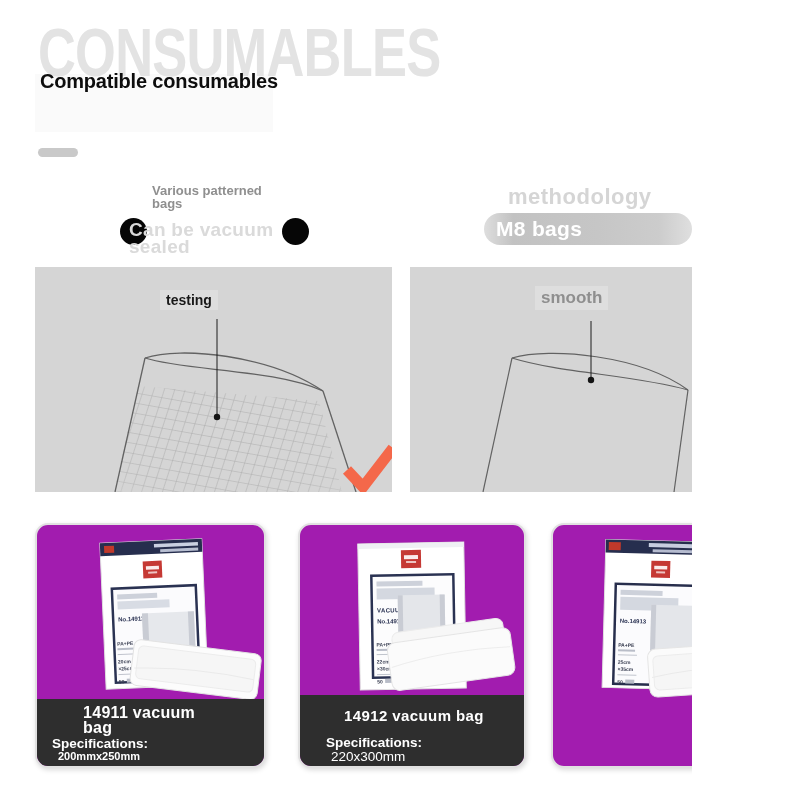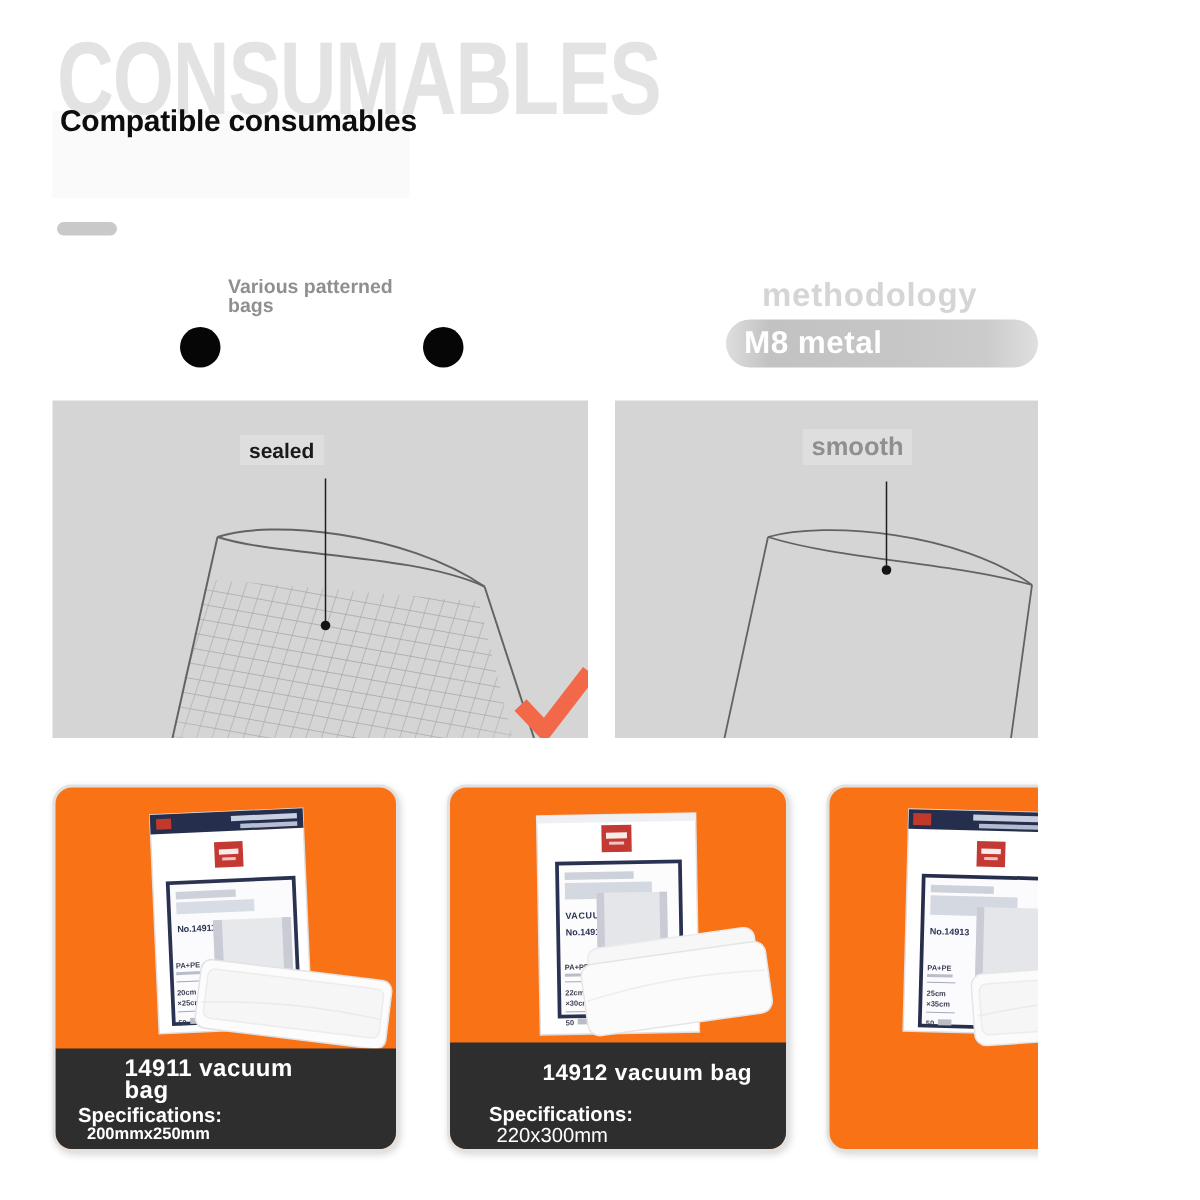--- a/index.html
+++ b/index.html
@@ -33,24 +33,24 @@
   .panel{top:267px;width:357px;height:225px;background:#d5d5d5;}
   .panel-left{left:35px;}
   .panel-right{left:410px;}
   .bag-label{font-weight:bold;text-align:center;padding:2px 6px;background:rgba(255,255,255,.22);}
   .label-texture{left:160px;top:290px;font-size:14px;color:#1a1a1a;}
   .label-smooth{left:535px;top:286px;font-size:17px;color:#8f8f8f;}
   .cross-mark{left:713px;top:442px;font-size:45px;font-weight:bold;color:#0a0a0a;
               transform:scaleX(1.15);transform-origin:left top;line-height:1;}
 
   
-  .card{top:523px;height:241px;background:#f97316;border:2px solid #e1e1e1;border-radius:13px;
+  .card{top:523px;height:241px;background:#a21caf;border:2px solid #e1e1e1;border-radius:13px;
         box-shadow:1px 2px 5px rgba(0,0,0,.15);overflow:hidden;}
   .card1{left:35px;width:227px;}
-  .card2{left:298px;width:224px;text-align:center;}
+  .card2{left:298px;width:224px;}
   .card3{left:551px;width:224px;}
   .photo{position:absolute;left:0;top:0;width:100%;}
   .overlay{position:absolute;left:0;bottom:0;width:100%;background:#2e2e2e;color:#fff;}
   .ov1{height:67px;} .ov2{height:71px;} .ov3{height:64px;}
   .p-name1{left:46px;top:6px;width:128px;font-size:16px;font-weight:bold;line-height:15px;letter-spacing:.3px;}
   .p-spec-l1{left:15px;top:37px;font-size:13.5px;font-weight:bold;}
   .p-spec-v1{left:21px;top:51px;font-size:11px;font-weight:bold;}
   .p-name2{left:44px;top:12px;width:175px;font-size:15px;font-weight:bold;letter-spacing:.4px;}
   .p-spec-l2{left:26px;top:40px;font-size:13.5px;font-weight:bold;}
   .p-spec-v2{left:31px;top:54px;font-size:13.5px;font-weight:normal;}
@@ -67,25 +67,26 @@
 
 <div class="stage">
 
   <div class="abs faint-block"></div>
   <div class="abs watermark">CONSUMABLES</div>
   <div class="abs page-title">Compatible consumables</div>
   <div class="abs dash"></div>
 
   <div class="abs feat-l-title">Various patterned bags</div>
   <div class="abs dot dot-left"></div>
+  <div class="abs feat-l-sub">Can be vacuum sealed</div>
   <div class="abs dot dot-right"></div>
 
   <div class="abs feat-r-title">methodology</div>
   <div class="abs pill"></div>
-  <div class="abs pill-label">M8 metal</div>
+  <div class="abs pill-label">M8 bags</div>
 
   <div class="abs panel panel-left">
     <svg width="357" height="225" viewBox="0 0 357 225">
       <defs>
         <pattern id="mesh" width="10" height="10" patternUnits="userSpaceOnUse" patternTransform="rotate(10 180 170) skewX(-8)">
           <path d="M0,0 L0,10 M0,0 L10,0" stroke="#8a8a8a" stroke-width="0.8" fill="none"></path>
         </pattern>
         <clipPath id="bagclip">
             <path d="M103,119 L284,134 L307,225 L79,225 Z"></path>
           </clipPath>
@@ -109,21 +110,21 @@
       </g>
       <g>
         <line x1="182" y1="52" x2="182" y2="148" stroke="#1d1d1d" stroke-width="1"></line>
         <circle cx="182" cy="150" r="3.2" fill="#141414"></circle>
       </g>
       <g transform="translate(303,176)">
         <path d="M9,27 L25,44 L55,5" stroke="#f4684a" stroke-width="11" fill="none"></path>
       </g>
     </svg>
   </div>
-  <div class="abs bag-label label-texture">sealed</div>
+  <div class="abs bag-label label-texture">testing</div>
 
   <div class="abs panel panel-right">
     <svg width="357" height="225" viewBox="0 0 357 225">
       <g fill="none" stroke="#565656" stroke-width="1.2" opacity="0.9">
         <path d="M102,91 L73,225"></path>
         <path d="M102,91 C140,80 230,88 278,123"></path>
         <path d="M102,91 C150,106 225,108 278,123"></path>
         <path d="M278,123 L264,225"></path>
       </g>
       <g>

